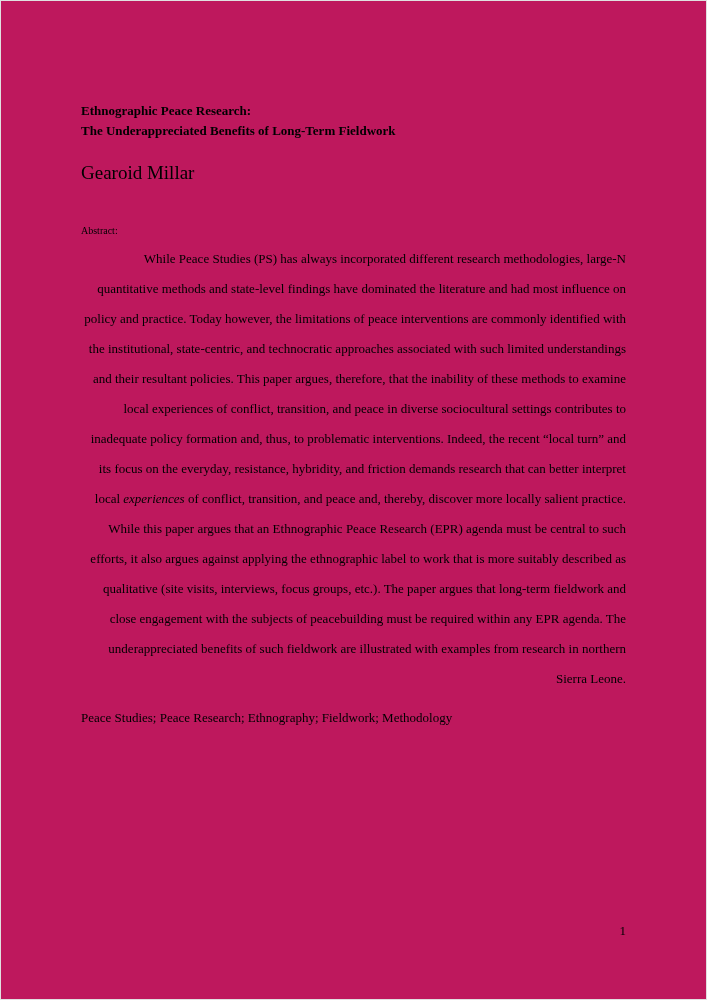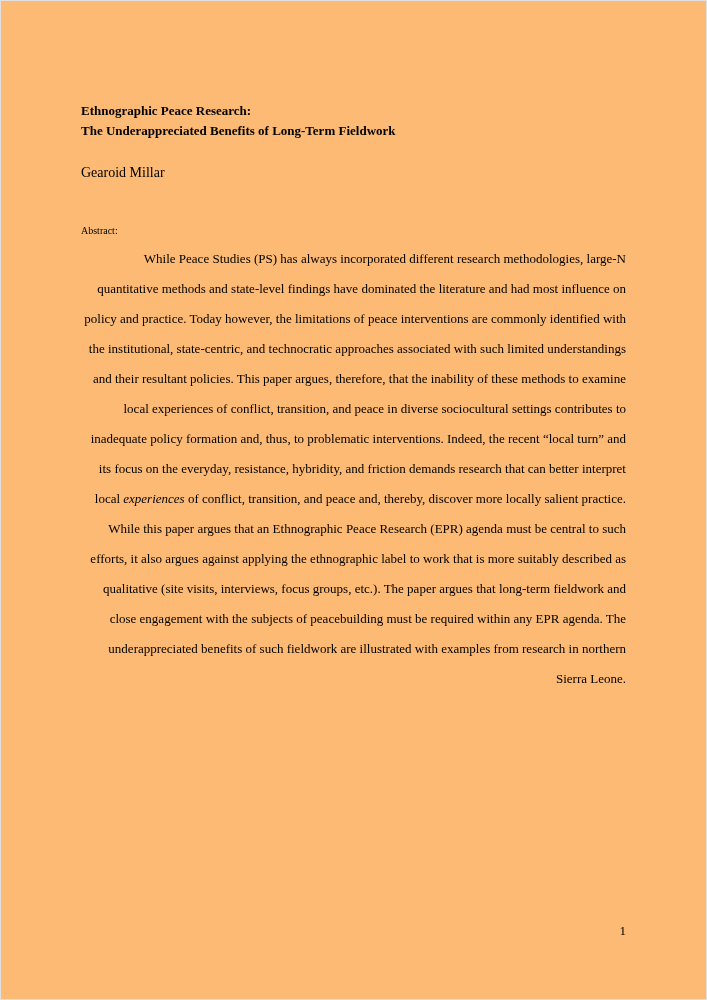--- a/index.html
+++ b/index.html
@@ -6,39 +6,39 @@
   html, body {
     background: #ffffff;
     font-family: "Liberation Serif", "DejaVu Serif", serif;
     color: #000000;
   }
   .page {
     position: relative;
     width: 707px;
     height: 1000px;
     margin: 0 auto;
-    background: #fdba74;
+    background: #be185d;
     border: 1px solid #e0e0e0;
     overflow: hidden;
   }
   .content {
     position: absolute;
     left: 80px;
     right: 80px;
     top: 0;
   }
   .title-block {
     margin-top: 100px;
     font-weight: bold;
     font-size: 13px;
     line-height: 20px;
   }
   .author-block {
     margin-top: 24px;
-    font-size: 14px;
+    font-size: 19px;
     line-height: 15.5px;
   }
   .section-heading {
     font-weight: normal;
     font-size: 10px;
   }
   .abstract-heading {
     margin-top: 44px;
   }
   .abstract-text {
@@ -78,17 +78,18 @@
 
     <div class="author-block">
       <div>Gearoid Millar</div>
     </div>
 
     <div class="section-heading abstract-heading">Abstract:</div>
 
     <p class="abstract-text"><span>While Peace Studies (PS) has always incorporated different research methodologies, large-N quantitative methods and state-level findings have dominated the literature and had most influence on policy and practice. Today however, the limitations of peace interventions are commonly identified with the institutional, state-centric, and technocratic approaches associated with such limited understandings and their resultant policies. This paper argues, therefore, that the inability of these methods to examine local experiences of conflict, transition, and peace in diverse sociocultural settings contributes to inadequate policy formation and, thus, to problematic interventions. Indeed, the recent “local turn” and its focus on the everyday, resistance, hybridity, and friction demands research that can better interpret local </span><span class="italic">experiences</span><span> of conflict, transition, and peace and, thereby, discover more locally salient practice. While this paper argues that an Ethnographic Peace Research (EPR) agenda must be central to such efforts, it also argues against applying the ethnographic label to work that is more suitably described as qualitative (site visits, interviews, focus groups, etc.). The paper argues that long-term fieldwork and close engagement with the subjects of peacebuilding must be required within any EPR agenda. The underappreciated benefits of such fieldwork are illustrated with examples from research in northern Sierra Leone.</span></p>
 
 
+    <div class="keywords-text">Peace Studies; Peace Research; Ethnography; Fieldwork; Methodology</div>
 
   </div>
 
   <div class="page-number">1</div>
 </div>
 
 </body></html>

